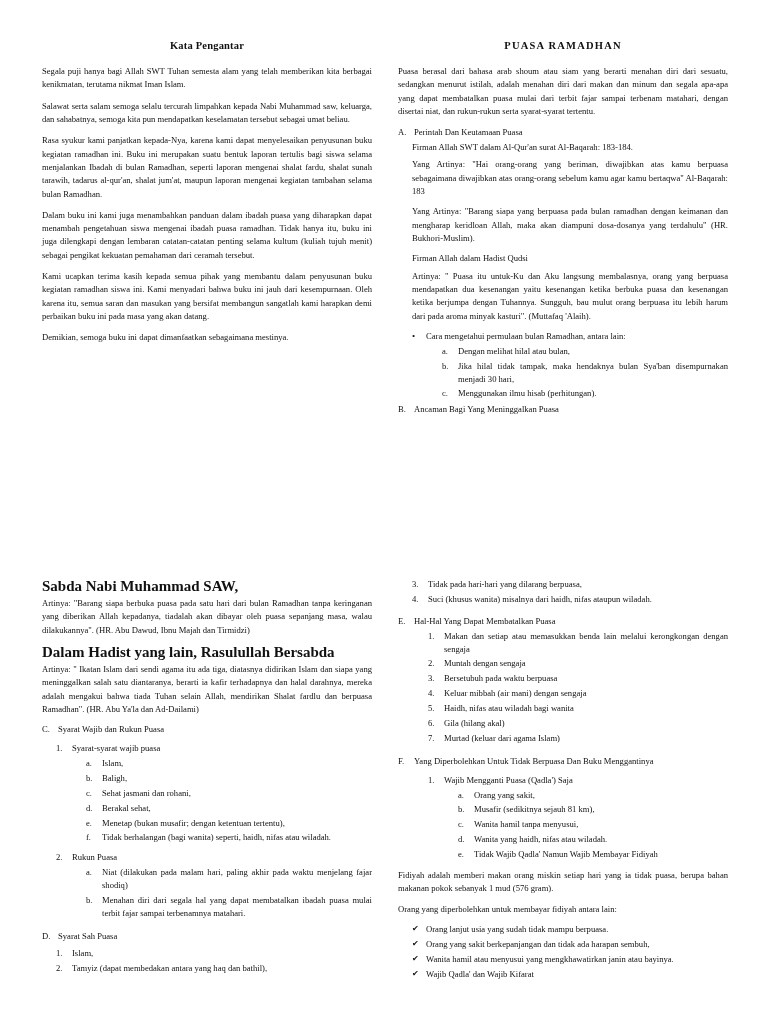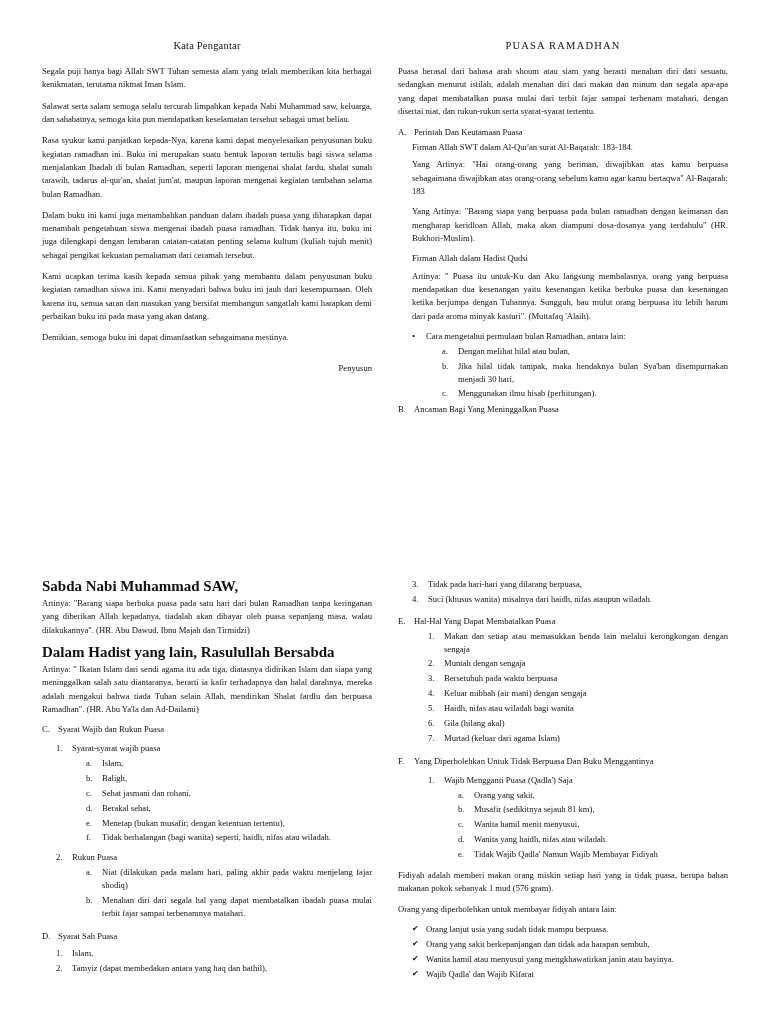--- a/index.html
+++ b/index.html
@@ -7,21 +7,21 @@
     width:768px;height:1024px;
     font-family:"Liberation Serif", serif;
     color:#111;
     -webkit-font-smoothing:antialiased;
   }
   .page{position:relative;width:768px;height:1024px;overflow:hidden;}
   .col{position:absolute;}
   .left{left:42px;width:330px;}
   .right{left:398px;width:330px;}
   h1.title{
-    font-size:10.5px;font-weight:normal;text-align:center;margin:0 0 14px 0;
+    font-size:10.5px;font-weight:bold;text-align:center;margin:0 0 14px 0;
     letter-spacing:.2px;
   }
   h1.title.spaced{letter-spacing:1.2px;}
   p{
     font-size:8.6px;line-height:1.55;margin:0 0 8px 0;text-align:justify;
     text-justify:inter-word;
   }
   .sig{text-align:right;font-size:8.6px;margin-top:18px;}
   .sec{font-size:8.6px;line-height:1.5;}
   .row{display:flex;align-items:flex-start;margin-bottom:2px;}
@@ -42,21 +42,20 @@
 <div class="page">
 
   <div class="col left" style="top:40px;">
     <h1 class="title">Kata Pengantar</h1>
     <p>Segala puji hanya bagi Allah SWT Tuhan semesta alam yang telah memberikan kita berbagai kenikmatan, terutama nikmat Iman Islam.</p>
     <p>Salawat serta salam semoga selalu tercurah limpahkan kepada Nabi Muhammad saw, keluarga, dan sahabatnya, semoga kita pun mendapatkan keselamatan tersebut sebagai umat beliau.</p>
     <p>Rasa syukur kami panjatkan kepada-Nya, karena kami dapat menyelesaikan penyusunan buku kegiatan ramadhan ini. Buku ini merupakan suatu bentuk laporan tertulis bagi siswa selama menjalankan Ibadah di bulan Ramadhan, seperti laporan mengenai shalat fardu, shalat sunah tarawih, tadarus al-qur'an, shalat jum'at, maupun laporan mengenai kegiatan tambahan selama bulan Ramadhan.</p>
     <p>Dalam buku ini kami juga menambahkan panduan dalam ibadah puasa yang diharapkan dapat menambah pengetahuan siswa mengenai ibadah puasa ramadhan. Tidak hanya itu, buku ini juga dilengkapi dengan lembaran catatan-catatan penting selama kultum (kuliah tujuh menit) sebagai pengikat kekuatan pemahaman dari ceramah tersebut.</p>
     <p>Kami ucapkan terima kasih kepada semua pihak yang membantu dalam penyusunan buku kegiatan ramadhan siswa ini. Kami menyadari bahwa buku ini jauh dari kesempurnaan. Oleh karena itu, semua saran dan masukan yang bersifat membangun sangatlah kami harapkan demi perbaikan buku ini pada masa yang akan datang.</p>
     <p>Demikian, semoga buku ini dapat dimanfaatkan sebagaimana mestinya.</p>
-    <div class="sig">Penyusun</div>
   </div>
 
   <div class="col right" style="top:40px;">
     <h1 class="title spaced">PUASA RAMADHAN</h1>
     <p>Puasa berasal dari bahasa arab shoum atau siam yang berarti menahan diri dari sesuatu, sedangkan menurut istilah, adalah menahan diri dari makan dan minum dan segala apa-apa yang dapat membatalkan puasa mulai dari terbit fajar sampai terbenam matahari, dengan disertai niat, dan rukun-rukun serta syarat-syarat tertentu.</p>
 
     <div class="sec">
       <div class="row">
         <div class="mark">A.</div>
         <div class="txt">Perintah Dan Keutamaan Puasa</div>
@@ -231,21 +230,21 @@
           <div class="row">
               <div class="mark">a.</div>
               <div class="txt">Orang yang sakit,</div>
             </div>
           <div class="row">
               <div class="mark">b.</div>
               <div class="txt">Musafir (sedikitnya sejauh 81 km),</div>
             </div>
           <div class="row">
               <div class="mark">c.</div>
-              <div class="txt">Wanita hamil menit menyusui,</div>
+              <div class="txt">Wanita hamil tanpa menyusui,</div>
             </div>
           <div class="row">
               <div class="mark">d.</div>
               <div class="txt">Wanita yang haidh, nifas atau wiladah.</div>
             </div>
           <div class="row">
               <div class="mark">e.</div>
               <div class="txt">Tidak Wajib Qadla' Namun Wajib Membayar Fidiyah</div>
             </div>
         </div>

